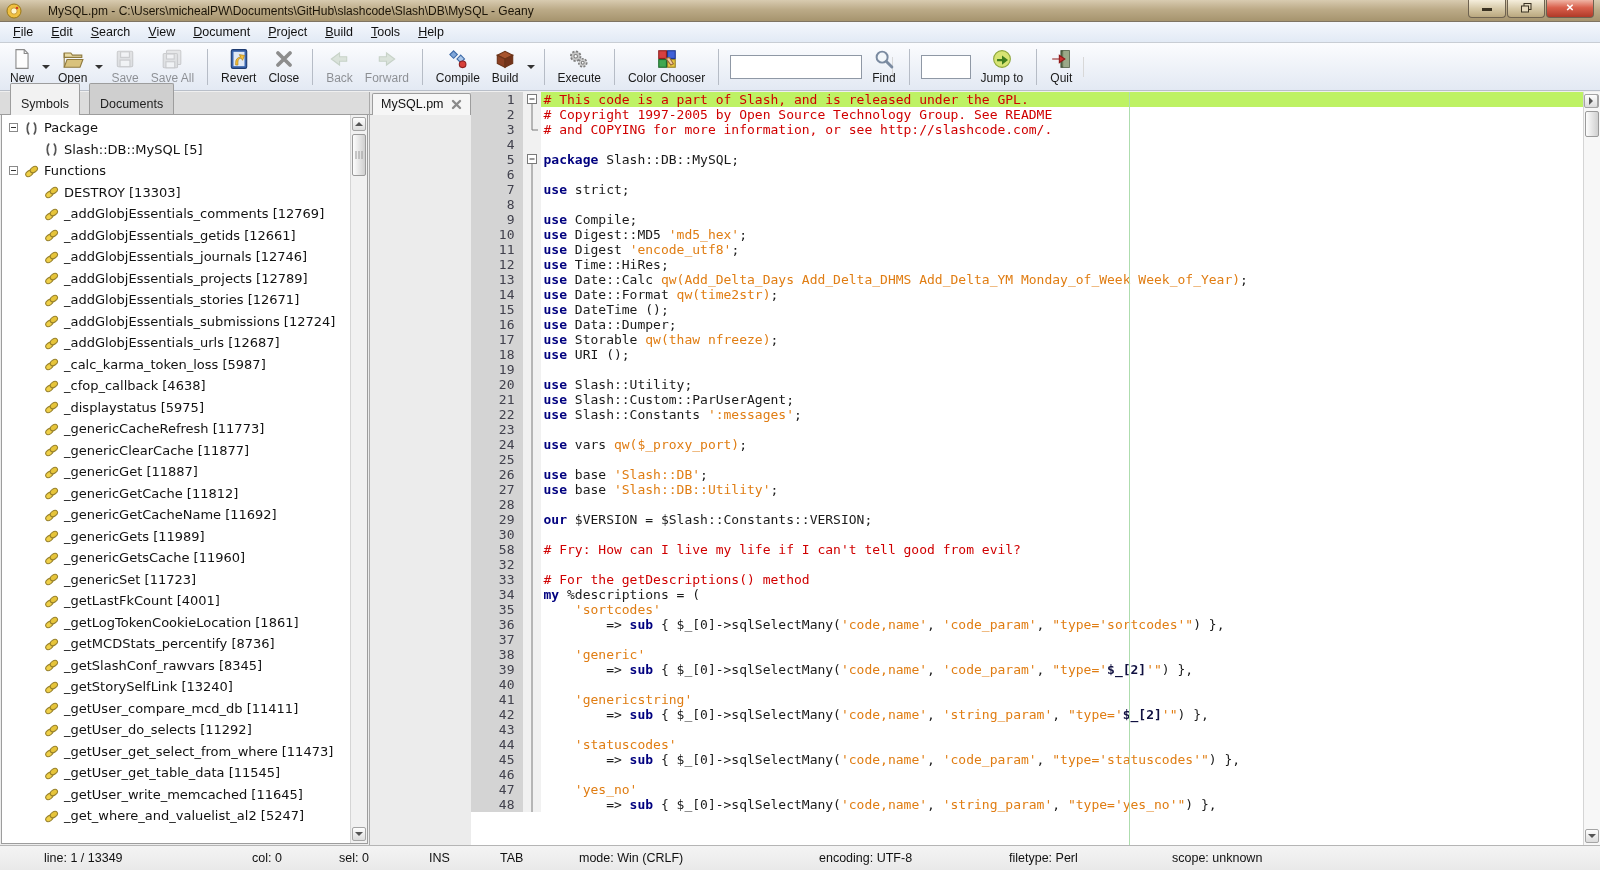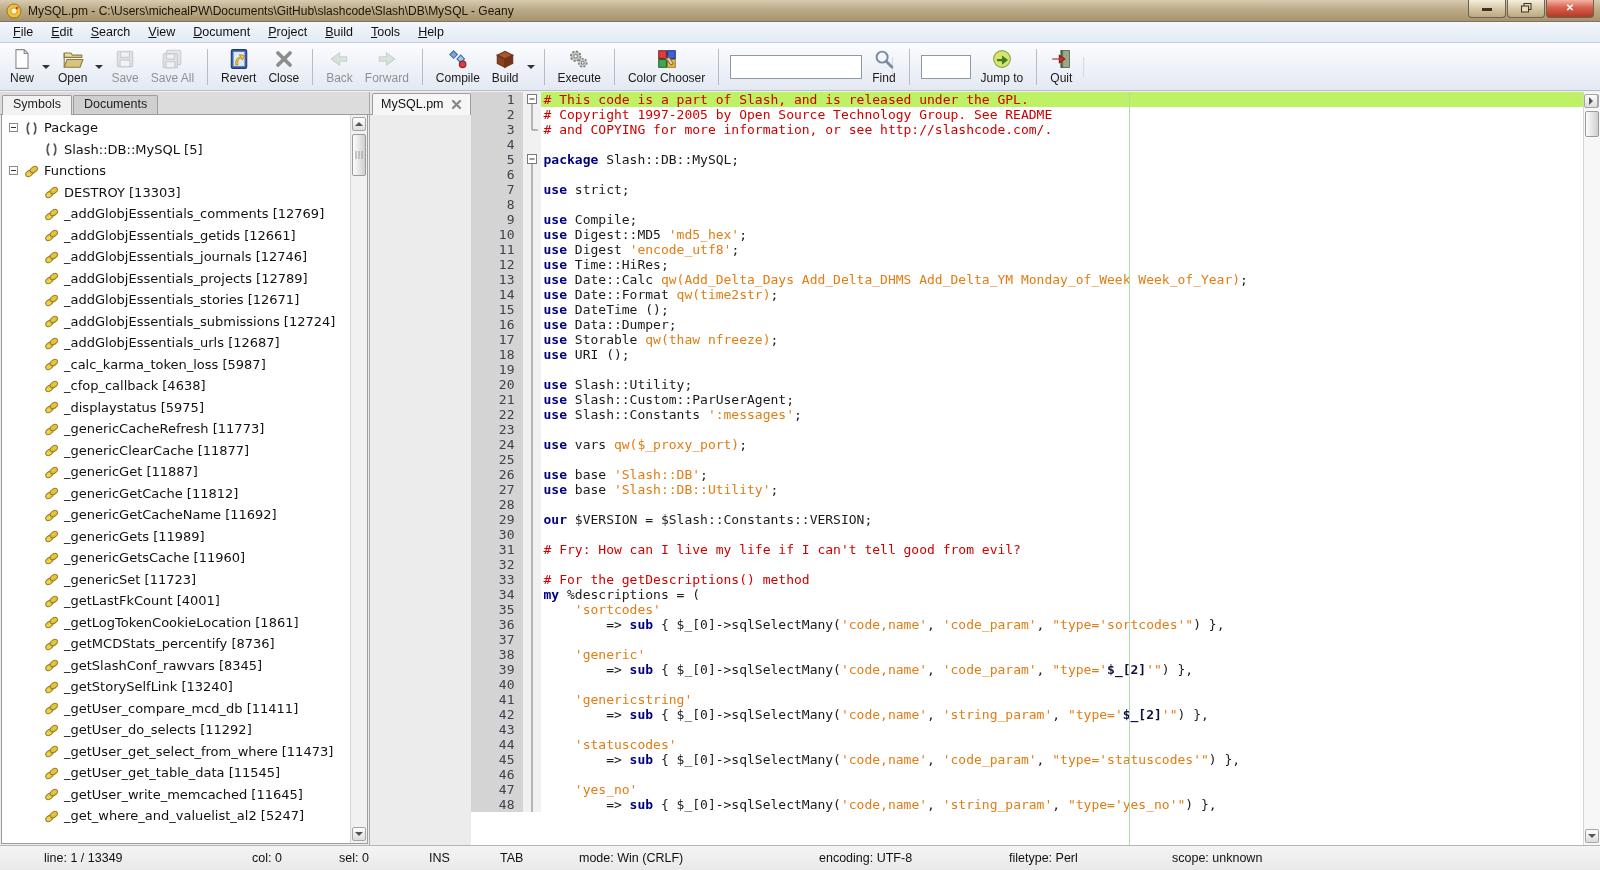--- a/index.html
+++ b/index.html
@@ -2,21 +2,21 @@
 <html><head>
 <meta charset="utf-8">
 <style>
   html,body{margin:0;padding:0;background:#9a8a70;}
   .window{width:1600px;height:870px;position:relative;font-family:"Liberation Sans",sans-serif;
     background:#efefef;overflow:hidden;box-sizing:border-box;}
   *{box-sizing:border-box;}
 
   
   .titlebar{height:22px;background:linear-gradient(#d8cbb0,#bcab88 45%,#a6946e);
-    display:flex;align-items:center;padding:0 4px;border-bottom:1px solid #7f7462;}
+    display:flex;align-items:center;padding:0 4px;border-bottom:1px solid #7f7462;gap:20px;}
   .titlebar .app-icon{width:16px;height:16px;margin:0 6px 0 2px;}
   .titlebar .title-text{font-size:12px;color:#1c1508;white-space:nowrap;}
   .capbtns{margin-left:auto;display:flex;align-items:flex-start;height:22px;padding-right:2px;}
   .capbtn{width:38px;height:18px;border:1px solid #6e6250;border-top:none;border-radius:0 0 4px 4px;
     background:linear-gradient(#f5eedc,#d6c9a8 50%,#baa87f);display:flex;align-items:center;justify-content:center;
     font-size:10px;color:#3a3222;margin-left:1px;}
   .capbtn.close{width:48px;background:linear-gradient(#f0b5a5,#d9604c 45%,#b03a28);color:#fff;font-weight:bold;}
   .capbtn span{line-height:10px;}
 
   
@@ -37,21 +37,21 @@
   .tdrop{width:12px;height:44px;display:flex;align-items:center;justify-content:center;}
   .tdrop:after{content:"";border:4px solid transparent;border-top-color:#333;margin-top:4px;}
   .tentry{height:24px;background:#fff;border:1px solid #8f98a5;display:flex;align-items:center;margin:0 4px;}
   .tentry input{border:none;outline:none;height:20px;flex:1;font-size:12px;padding:0 3px;background:transparent;}
   .tentry .broom{width:20px;height:20px;border-left:1px solid #d8d8d8;}
 
   
   .main{position:absolute;top:92px;left:0;right:0;bottom:25px;display:flex;background:#e4e4e4;}
   .sidebar{width:370px;display:flex;flex-direction:column;background:#ececec;border-right:1px solid #aaa;}
   .sb-tabs{height:23px;display:flex;align-items:flex-end;background:#dcdcdc;padding-left:2px;border-bottom:1px solid #9d9d9d;}
-  .sb-tab{font-size:12.5px;padding:1px 10px 3px;border:1px solid #9d9d9d;border-bottom:none;background:#cfcfcf;color:#222;margin-right:1px;border-radius:2px 2px 0 0;}
+  .sb-tab{font-size:12.5px;padding:13px 10px 3px;border:1px solid #9d9d9d;border-bottom:none;background:#cfcfcf;color:#222;margin-right:1px;border-radius:2px 2px 0 0;margin-left:8px;}
   .sb-tab.active{background:#f2f2f2;position:relative;top:1px;padding-bottom:4px;}
   .sb-body{flex:1;display:flex;background:#fff;border:1px solid #9d9d9d;border-top:none;margin:0 1px 1px 1px;overflow:hidden;}
   .tree{flex:1;padding-top:2px;overflow:hidden;}
   .trow{height:21.5px;display:flex;align-items:center;font-size:13px;font-family:"DejaVu Sans",sans-serif;color:#111;white-space:nowrap;}
   .trow .expander{width:9px;height:9px;border:1px solid #8a8a8a;background:#fff;position:relative;margin-left:7px;flex:none;}
   .trow .expander:after{content:"";position:absolute;left:1px;right:1px;top:3px;height:1px;background:#333;}
   .trow .spacer1{width:36px;flex:none;}
   .trow .ticn{width:15px;height:14px;margin:0 5px 0 6px;flex:none;}
   .sb-scroll{width:17px;background:#f1f1f1;border-left:1px solid #d5d5d5;position:relative;}
 
@@ -786,21 +786,21 @@
               <span class="ctext"><span class="tk-k">our</span><span class="tk-t"> $VERSION = $Slash::Constants::VERSION;</span></span>
             </div>
             <div class="crow">
               <span class="lnum">30</span>
               <span class="fold"><svg width="18" height="15" viewBox="0 0 18 15">
                   <path d="M9 0v15" stroke="#7a7a7a"></path>
                 </svg></span>
               <span class="ctext"></span>
             </div>
             <div class="crow">
-              <span class="lnum">31</span>
+              <span class="lnum">58</span>
               <span class="fold"><svg width="18" height="15" viewBox="0 0 18 15">
                   <path d="M9 0v15" stroke="#7a7a7a"></path>
                 </svg></span>
               <span class="ctext"><span class="tk-c"># Fry: How can I live my life if I can't tell good from evil?</span></span>
             </div>
             <div class="crow">
               <span class="lnum">32</span>
               <span class="fold"><svg width="18" height="15" viewBox="0 0 18 15">
                   <path d="M9 0v15" stroke="#7a7a7a"></path>
                 </svg></span>

